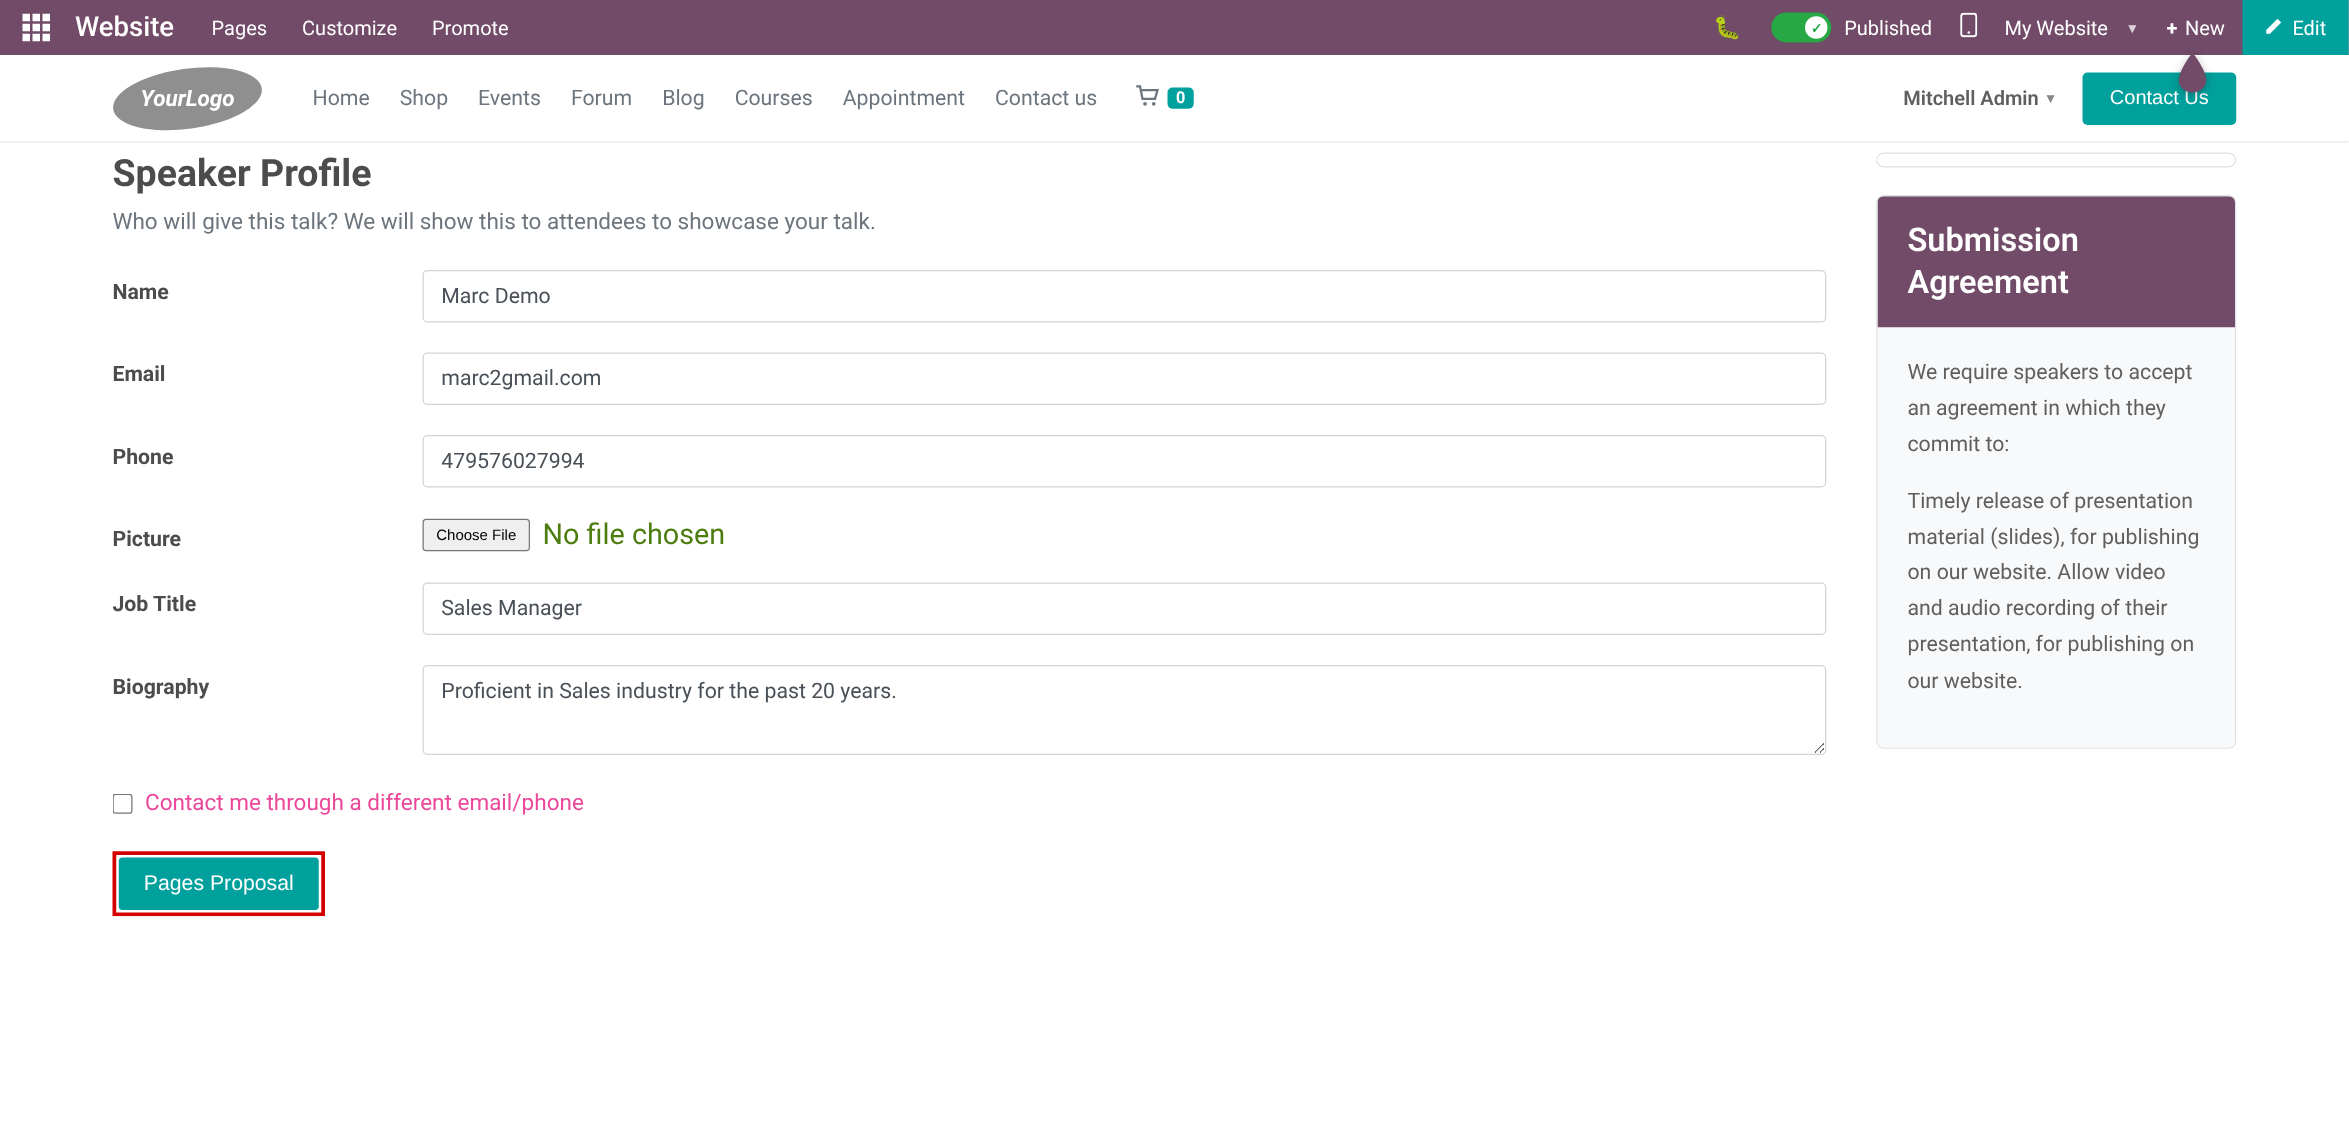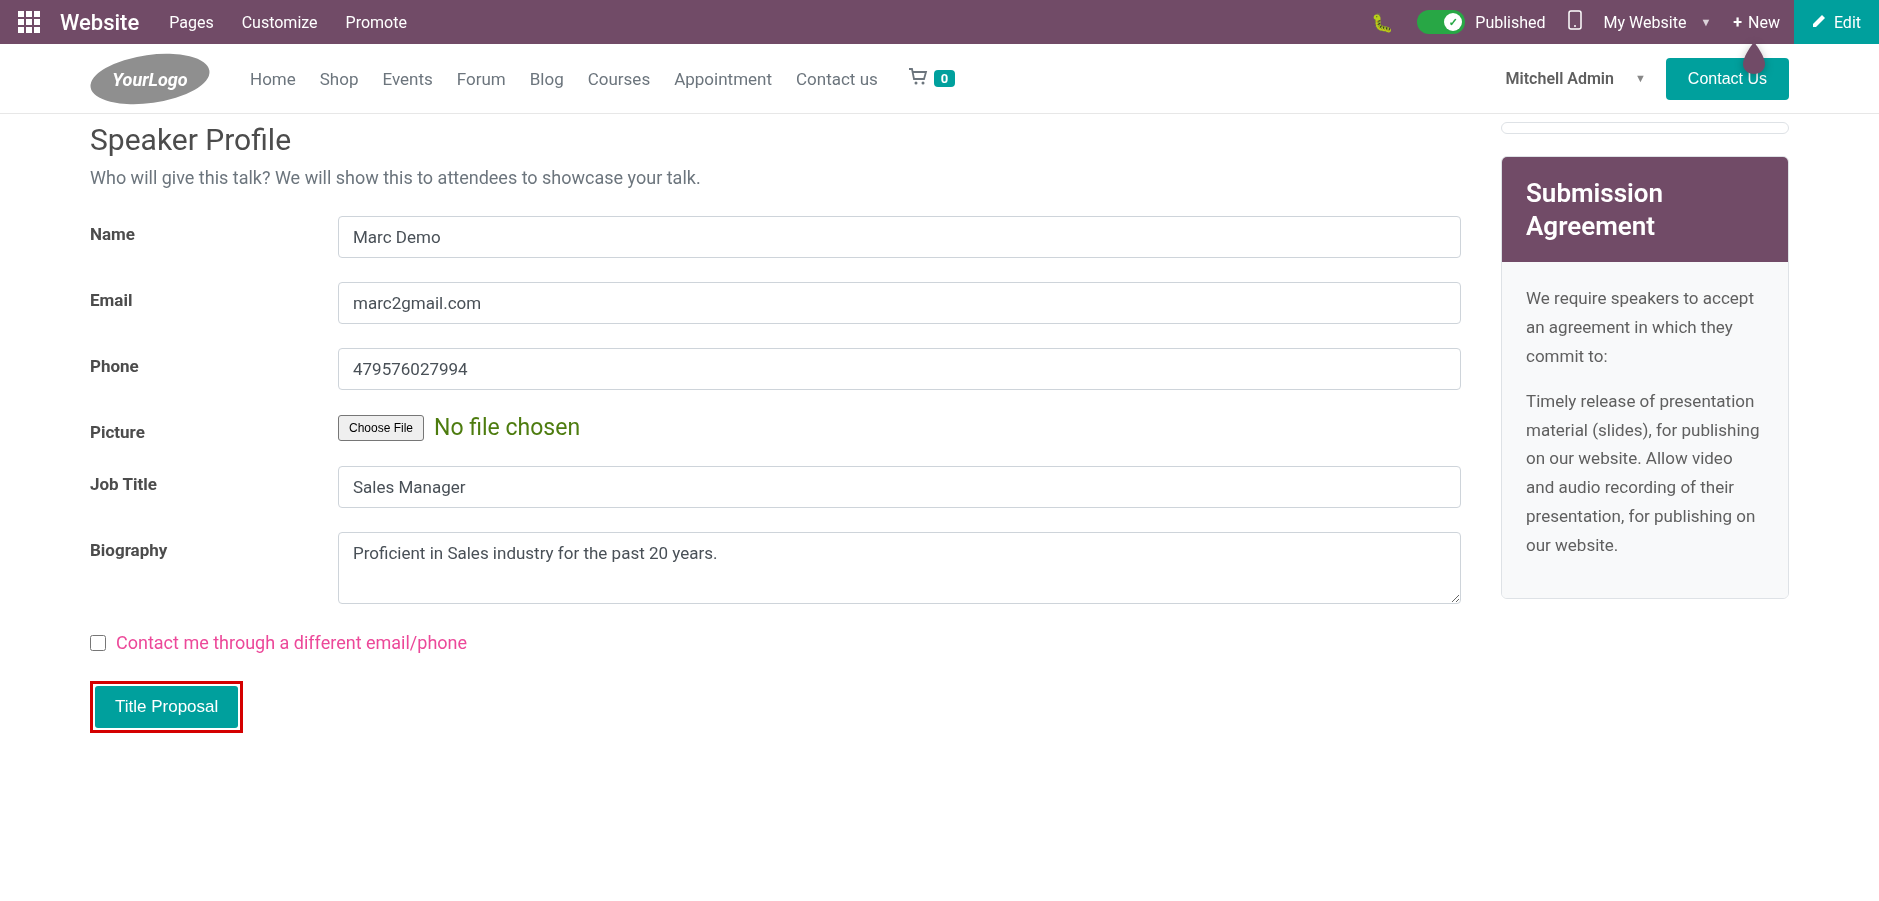--- a/index.html
+++ b/index.html
@@ -21,27 +21,27 @@
 .edit-btn{background:#00a09d;height:100%;display:flex;align-items:center;padding:0 18px;cursor:pointer;gap:8px}
 .siteheader{border-bottom:1px solid #e7e7e7;height:70px;display:flex;align-items:center;padding:0 90px}
 .logo{width:120px;height:48px;position:relative}
 .logo-bg{background:#8f8f8f;border-radius:50%;width:120px;height:48px;transform:rotate(-8deg)}
 .logo-text{position:absolute;top:50%;left:50%;transform:translate(-50%,-50%);color:#fff;font-style:italic;font-weight:bold;font-size:18px}
 .sitenav{display:flex;gap:24px;margin-left:40px}
 .sitenav a{color:#6c757d;font-size:17px;cursor:pointer}
 .cart{margin-left:30px;display:flex;align-items:center;gap:6px;cursor:pointer;color:#6c757d}
 .cart-badge{background:#00a09d;color:#fff;border-radius:4px;padding:1px 7px;font-size:13px;font-weight:bold}
 .user-area{margin-left:auto;display:flex;align-items:center;gap:20px}
-.user-name{color:#5f5f5f;font-weight:600;display:flex;align-items:center;gap:21px;cursor:pointer}
+.user-name{color:#5f5f5f;font-weight:600;display:flex;align-items:center;gap:4px;cursor:pointer}
 .contact-btn{background:#00a09d;color:#fff;border:none;padding:12px 22px;border-radius:4px;font-size:16px;cursor:pointer;position:relative}
 .drop-icon{position:absolute;top:-18px;right:20px}
 .drop-icon svg{filter:drop-shadow(0 2px 4px rgba(0,0,0,.25))}
 .page{display:flex;padding:0 90px;gap:40px;margin-top:8px}
 .main{flex:1}
-.main h1{font-size:30px;font-weight:400;color:#4c4c4c;margin-bottom:10px}
+.main h1{font-size:30px;font-weight:700;color:#4c4c4c;margin-bottom:10px}
 .subtitle{color:#6c757d;font-size:18px;margin-bottom:28px}
 .form-row{display:flex;align-items:flex-start;margin-bottom:24px}
 .form-label{width:248px;font-weight:700;font-size:17px;color:#4c4c4c;padding-top:8px}
 .form-input{flex:1}
 .form-input input[type=text],.form-input input[type=email],.form-input textarea{width:100%;border:1px solid #ced4da;border-radius:4px;padding:10px 14px;font-size:17px;color:#495057;font-family:inherit}
 .form-input textarea{resize:vertical;min-height:72px}
 .file-row{display:flex;align-items:center;gap:10px}
 .file-btn{border:1px solid #767676;background:#efefef;padding:5px 10px;font-size:12px;border-radius:3px;cursor:pointer}
 .file-status{font-size:23px;color:#4d7c0f}
 .checkbox-row{display:flex;align-items:center;gap:10px;margin-top:6px;margin-bottom:28px}
@@ -184,21 +184,21 @@
       <div class="form-label">Biography</div>
       <div class="form-input"><textarea style="">Proficient in Sales industry for the past 20 years.</textarea></div>
     </div>
 
     <div class="checkbox-row">
       <input type="checkbox" style="">
       <label>Contact me through a different email/phone</label>
     </div>
 
     <span class="submit-highlight">
-      <button class="submit-btn">Title Proposal</button>
+      <button class="submit-btn">Pages Proposal</button>
     </span>
   </div>
 
   <div class="sidebar">
     <div class="side-placeholder"></div>
     <div class="card">
       <div class="card-header">Submission Agreement</div>
       <div class="card-body">
         <p>We require speakers to accept an agreement in which they commit to:</p>
         <p>Timely release of presentation material (slides), for publishing on our website. Allow video and audio recording of their presentation, for publishing on our website.</p>

